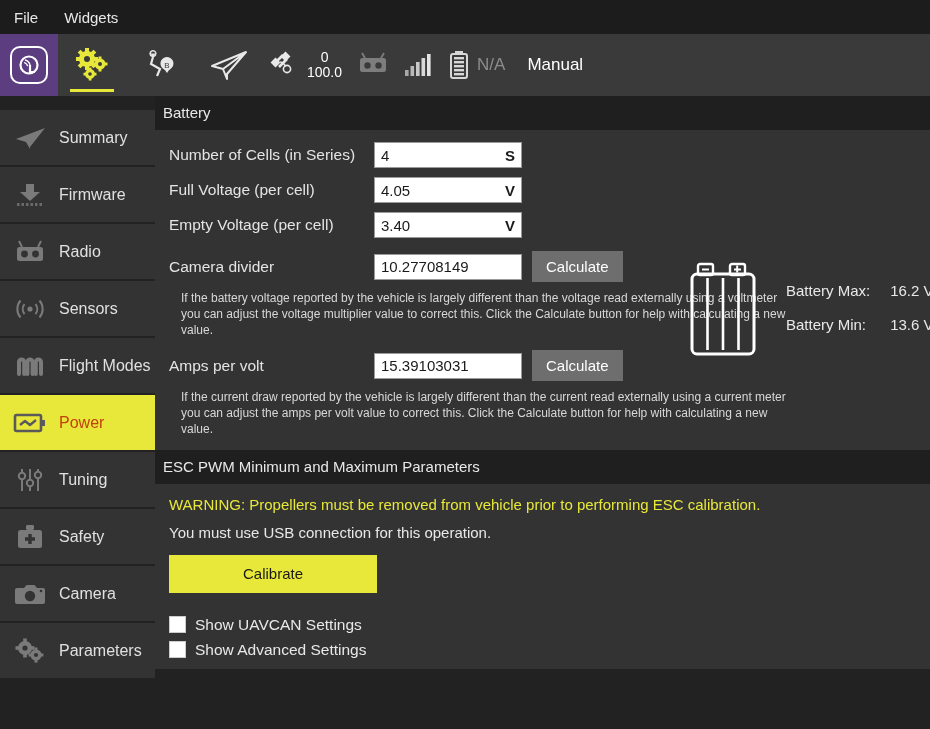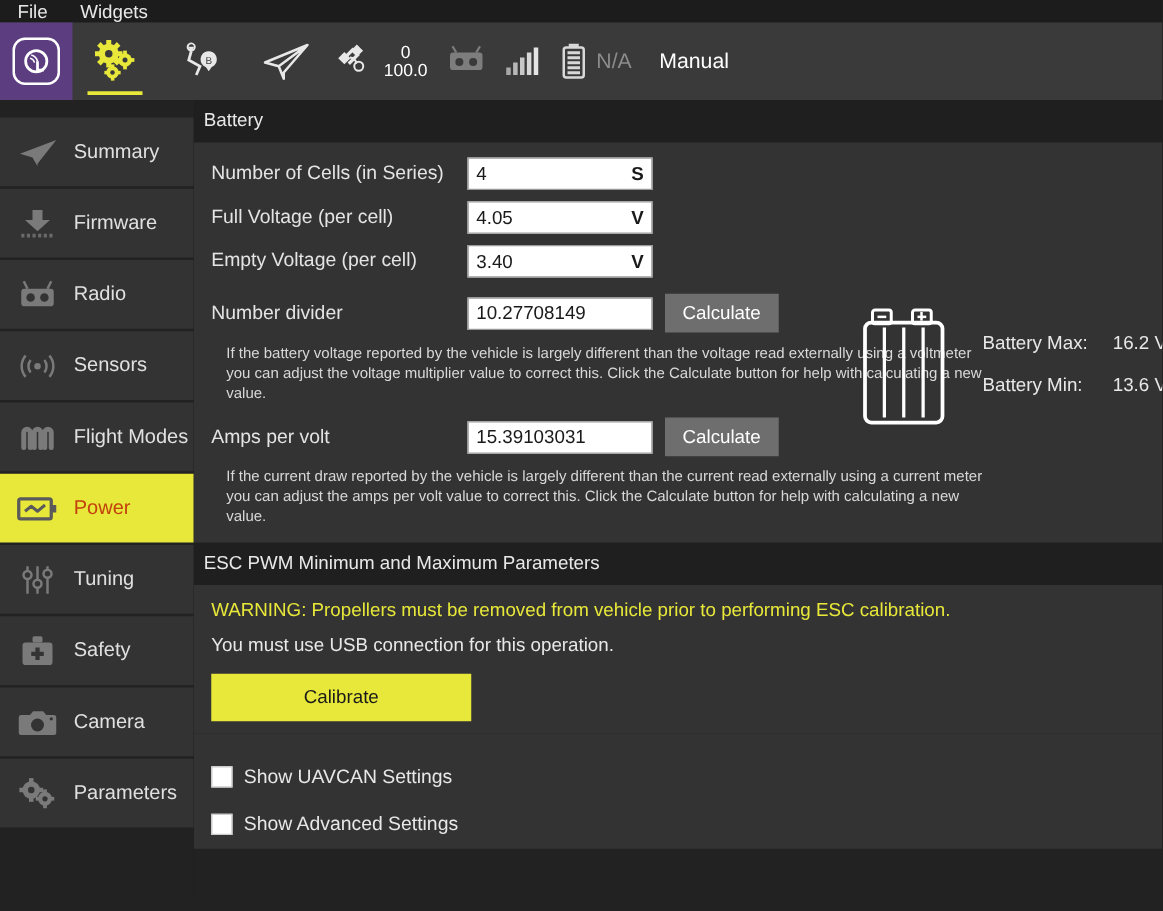--- a/index.html
+++ b/index.html
@@ -5,21 +5,21 @@
   * { box-sizing: border-box; margin: 0; padding: 0; }
   html, body {
     width: 930px; height: 729px;
     background: #222222;
     font-family: "Liberation Sans", sans-serif;
     overflow: hidden;
   }
 
   
   .menubar {
-    height: 18px;
+    height: 34px;
     background: #1c1c1c;
     display: flex;
     align-items: center;
     padding-left: 10px;
     gap: 18px;
   }
   .menubar .menu-item {
     color: #e8e8e8;
     font-size: 15px;
     padding: 2px 4px;
@@ -211,21 +211,21 @@
     height: 38px;
     font-family: "Liberation Sans", sans-serif;
     cursor: pointer;
   }
 
   .checkrow {
     display: flex;
     align-items: center;
     gap: 9px;
     padding: 0 0 0 14px;
-    margin-top: 20px;
+    margin-top: 7px;
   }
   .cbox {
     width: 17px; height: 17px;
     background: #ffffff;
     border: 1px solid #cccccc;
     flex: 0 0 17px;
   }
   .checkrow .clabel { color: #e8e8e8; font-size: 15.5px; }
   .checks-area { background: #333333; padding: 6px 0 10px 0; }
 </style>
@@ -540,21 +540,21 @@
             <span>16.2 V</span>
           </div>
           <div>
             <span class="bkey">Battery Min:</span>
             <span>13.6 V</span>
           </div>
         </div>
       </div>
 
       <div class="frow" style="margin-top:13px;">
-        <span class="flabel">Number divider</span>
+        <span class="flabel">Camera divider</span>
         <div class="fieldbox">
           <span class="fval">10.27708149</span>
         </div>
         <button class="calc-btn">Calculate</button>
       </div>
 
       <div class="helptext">If the battery voltage reported by the vehicle is largely different than the voltage read externally using a voltmeter you can adjust the voltage multiplier value to correct this. Click the Calculate button for help with calculating a new value.</div>
 
       <div class="frow">
         <span class="flabel">Amps per volt</span>

